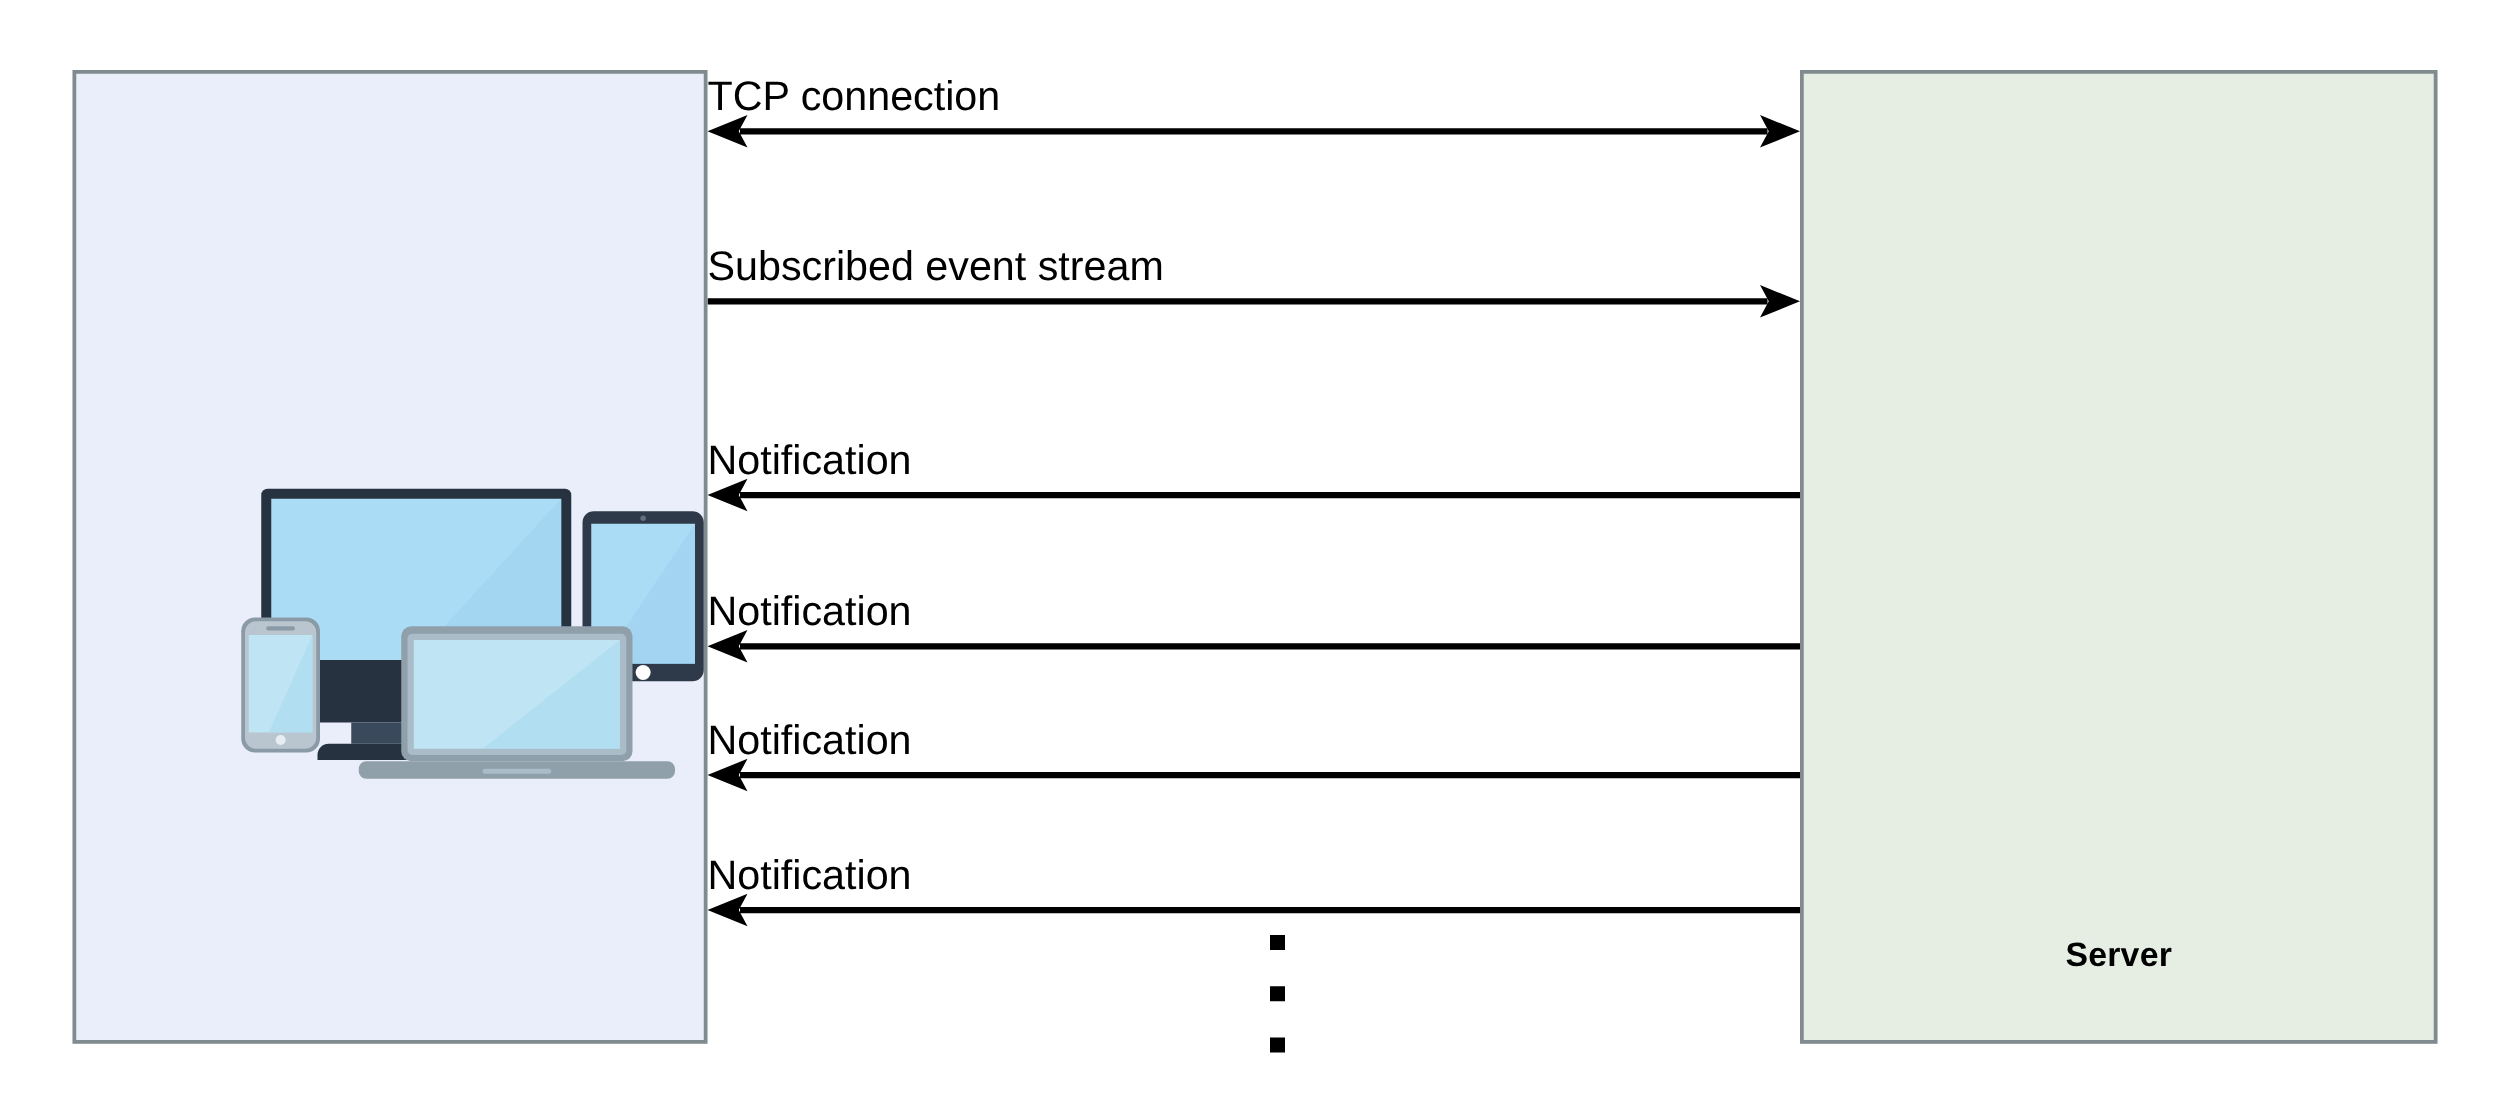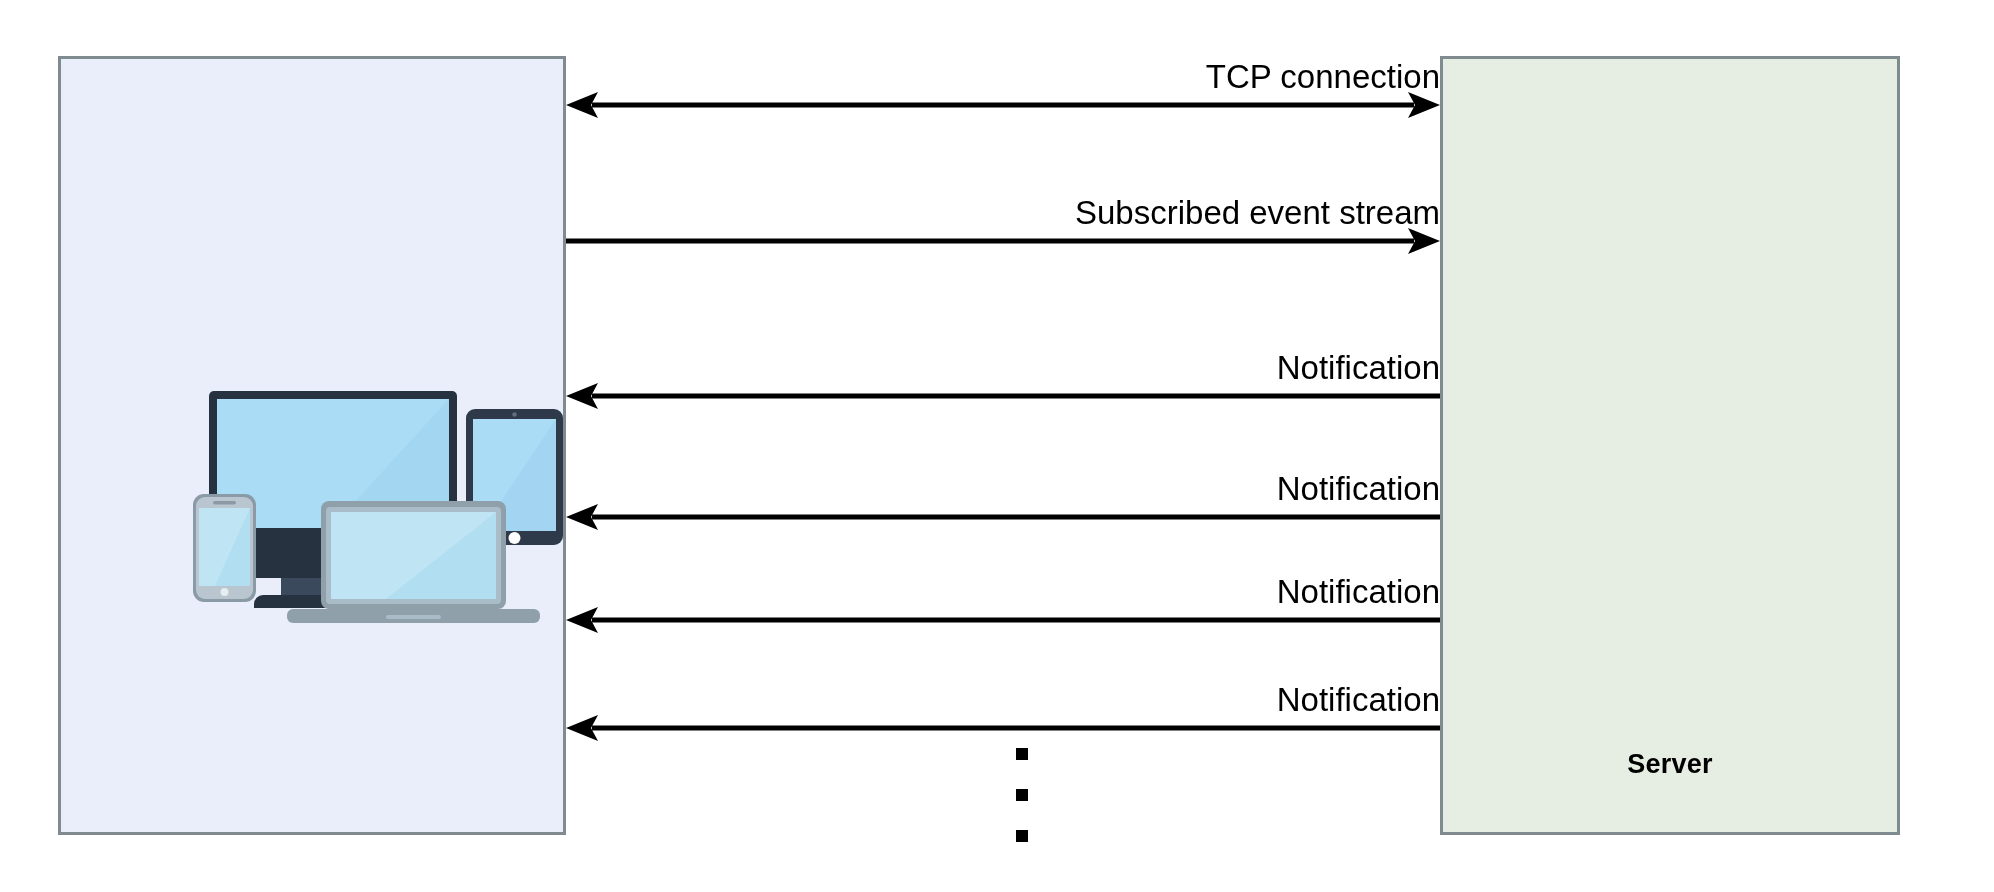--- a/index.html
+++ b/index.html
@@ -28,21 +28,21 @@
   #client-box {
     left: 58px;
     top: 56px;
     width: 508px;
     height: 779px;
     background: #e9eefa;
   }
   #server-box {
     left: 1440px;
     top: 56px;
-    width: 460px;
+    width: 510px;
     height: 779px;
     background: #e6eee4;
   }
   .endpoint-label {
     position: absolute;
     left: 0;
     right: 0;
     text-align: center;
     font-size: 27px;
     font-weight: bold;
@@ -54,21 +54,21 @@
   
   .msg-row {
     position: absolute;
     height: 0;
   }
   .msg-label {
     position: absolute;
     bottom: 9px;
     left: 0;
     width: 100%;
-    text-align: right;
+    text-align: left;
     font-size: 33px;
     color: #000000;
     white-space: nowrap;
     font-family: "Liberation Sans", sans-serif;
   }
   .msg-svg {
     position: absolute;
     left: 0;
     top: -14px;
     display: block;

